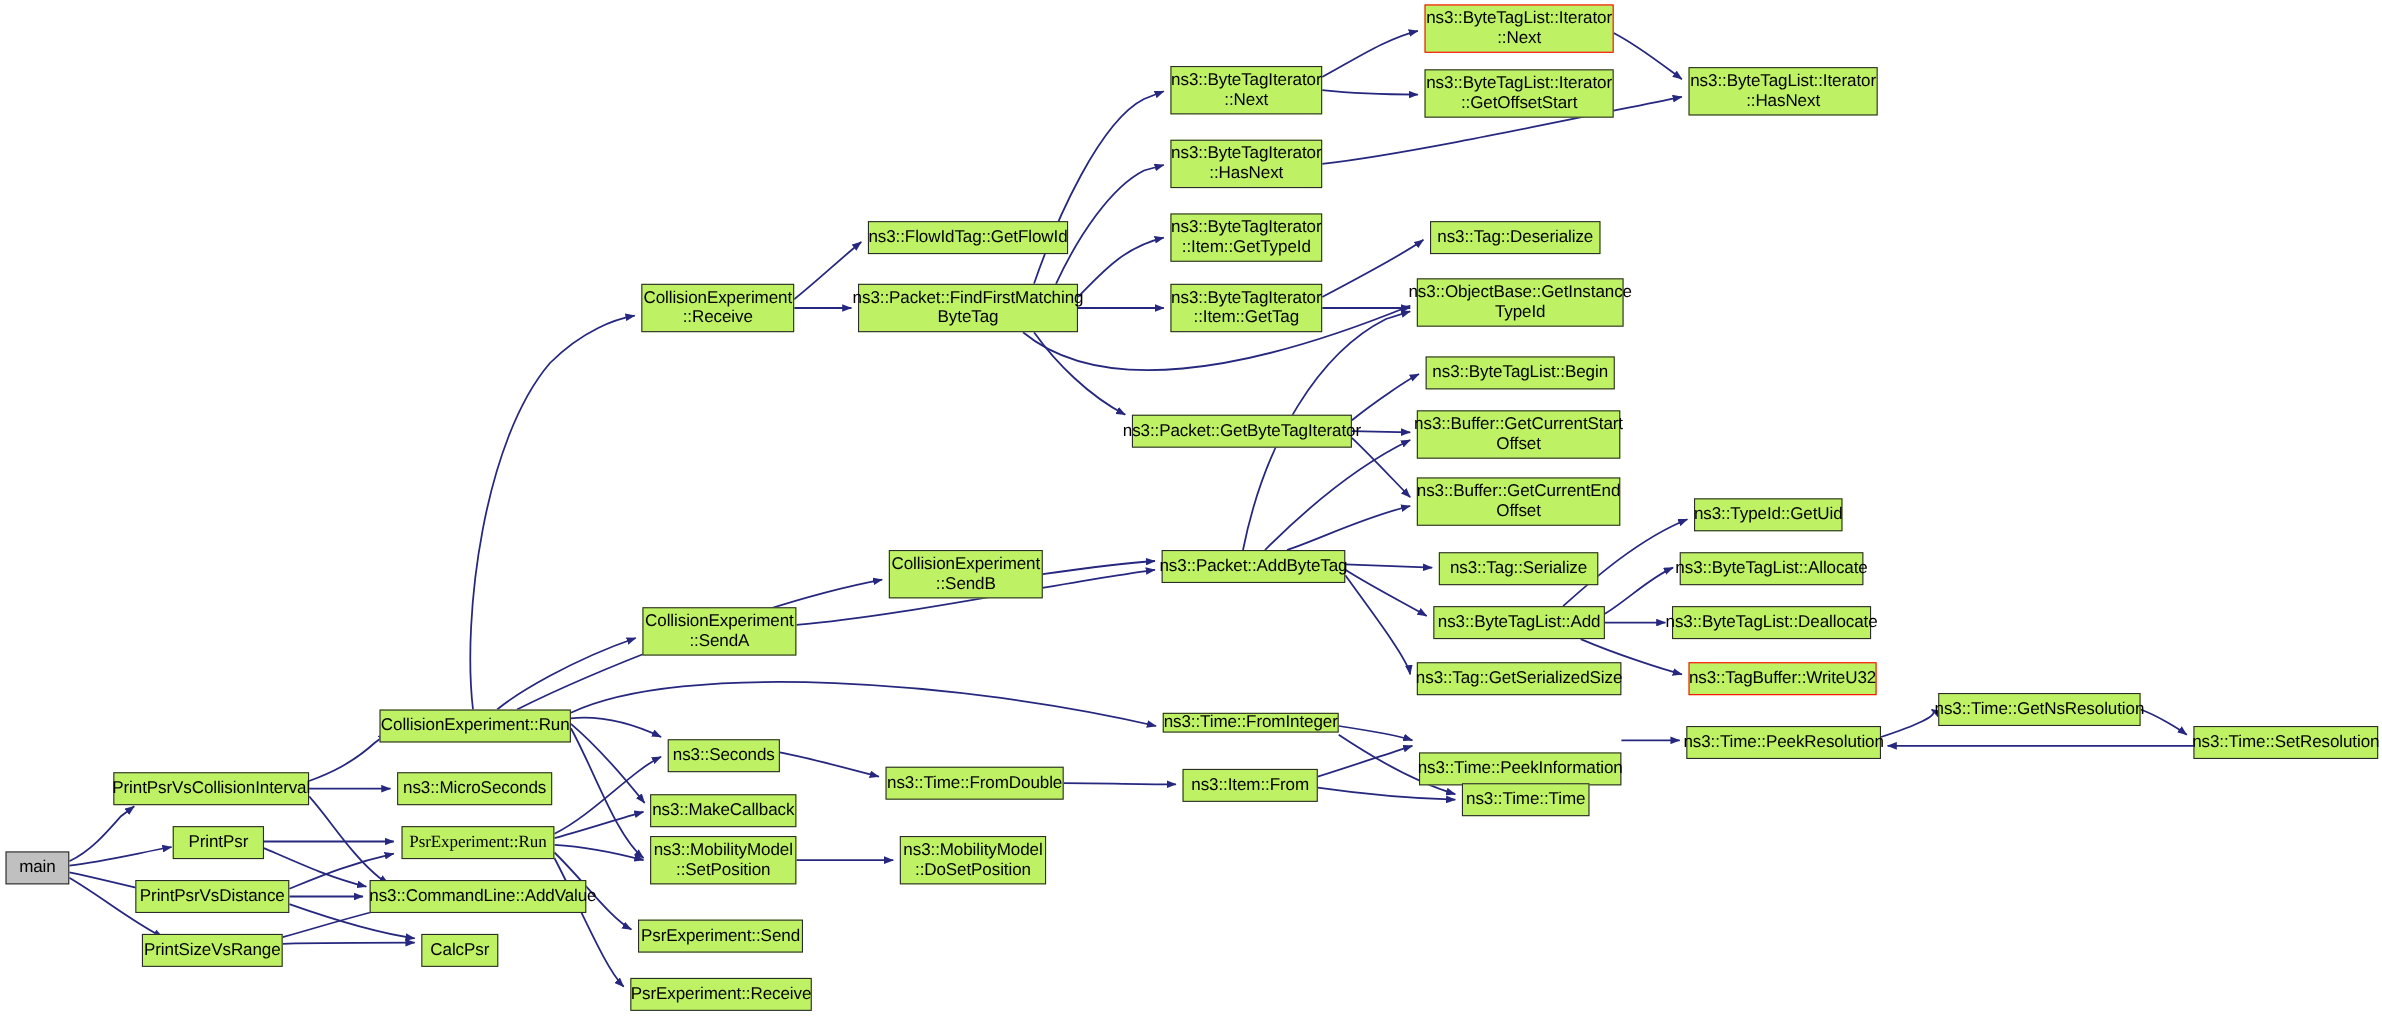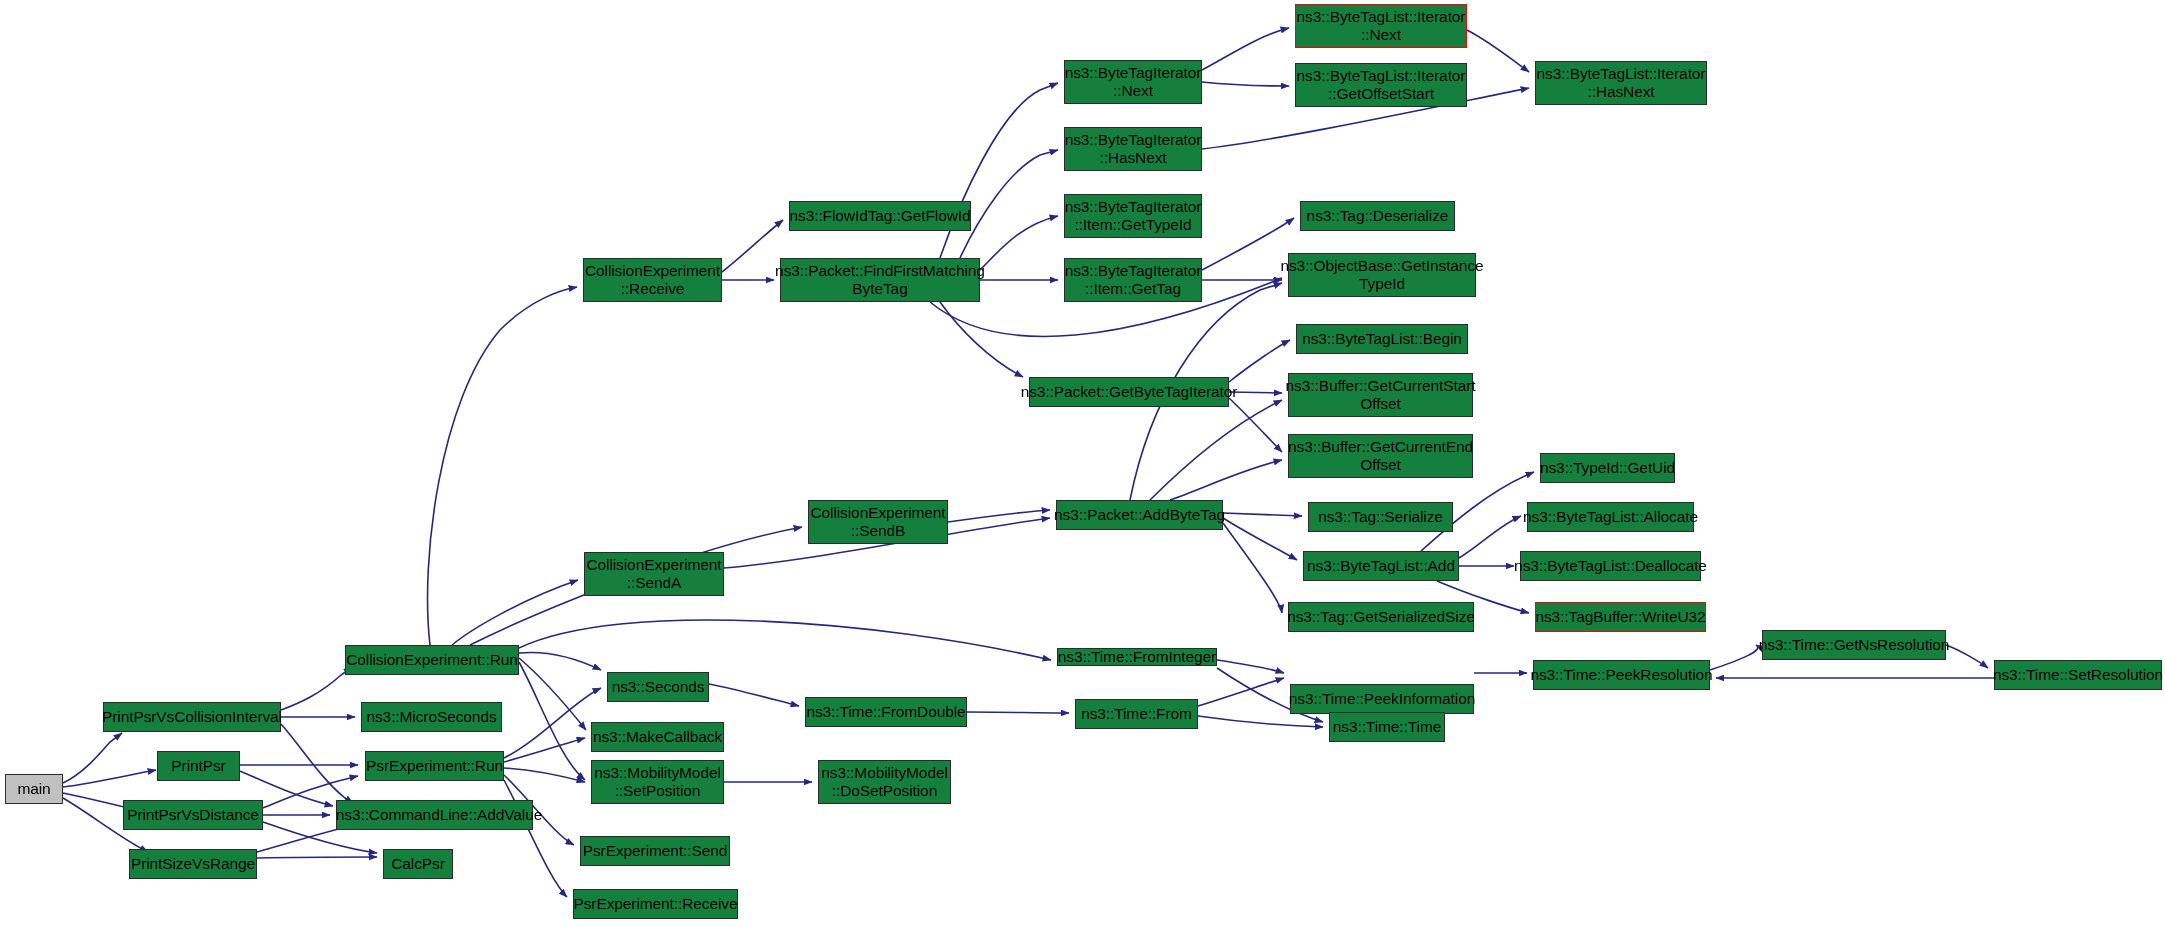--- a/index.html
+++ b/index.html
@@ -23,21 +23,21 @@
     left: 0;
     top: 0;
     width: 2165px;
     height: 927px;
     pointer-events: none;
   }
   .node {
     position: absolute;
     box-sizing: border-box;
     border: 1.5px solid #2b2b2b;
-    background: #15803d;
+    background: #bef264;
     color: #000000;
     display: flex;
     align-items: center;
     justify-content: center;
     text-align: center;
     font-size: 15.5px;
     line-height: 1.15;
     letter-spacing: -0.1px;
     white-space: pre-line;
     padding: 0 3px;
@@ -132,21 +132,21 @@
   <div id="node-layer">
       <div class="node current" style="left: 5px; top: 774px; width: 58px; height: 30px;">main</div>
       <div class="node" style="left: 103px; top: 702px; width: 178px; height: 30px;">PrintPsrVsCollisionInterval</div>
       <div class="node" style="left: 157px; top: 751px; width: 83px; height: 30px;">PrintPsr</div>
       <div class="node" style="left: 123px; top: 800px; width: 140px; height: 30px;">PrintPsrVsDistance</div>
       <div class="node" style="left: 129px; top: 849px; width: 128px; height: 30px;">PrintSizeVsRange</div>
       <div class="node" style="left: 383px; top: 849px; width: 70px; height: 30px;">CalcPsr</div>
       <div class="node" style="left: 336px; top: 800px; width: 197px; height: 30px; padding-left: 12px;">ns3::CommandLine::AddValue</div>
       <div class="node" style="left: 345px; top: 645px; width: 174px; height: 30px;">CollisionExperiment::Run</div>
       <div class="node" style="left: 361px; top: 702px; width: 141px; height: 30px;">ns3::MicroSeconds</div>
-      <div class="node" style="left: 365px; top: 751px; width: 139px; height: 30px;">PsrExperiment::Run</div>
+      <div class="node" style="left: 365px; top: 751px; width: 139px; height: 30px; font-family: Liberation Serif, serif;">PsrExperiment::Run</div>
       <div class="node" style="left: 607px; top: 672px; width: 102px; height: 30px;">ns3::Seconds</div>
       <div class="node" style="left: 591px; top: 722px; width: 133px; height: 30px;">ns3::MakeCallback</div>
       <div class="node" style="left: 591px; top: 760px; width: 133px; height: 44px;">ns3::MobilityModel
 ::SetPosition</div>
       <div class="node" style="left: 580px; top: 836px; width: 150px; height: 30px;">PsrExperiment::Send</div>
       <div class="node" style="left: 573px; top: 889px; width: 165px; height: 30px;">PsrExperiment::Receive</div>
       <div class="node" style="left: 805px; top: 697px; width: 162px; height: 30px;">ns3::Time::FromDouble</div>
       <div class="node" style="left: 818px; top: 760px; width: 133px; height: 44px;">ns3::MobilityModel
 ::DoSetPosition</div>
       <div class="node" style="left: 584px; top: 552px; width: 140px; height: 44px;">CollisionExperiment
@@ -183,20 +183,20 @@
       <div class="node" style="left: 1288px; top: 434px; width: 185px; height: 44px;">ns3::Buffer::GetCurrentEnd
 Offset</div>
       <div class="node" style="left: 1308px; top: 502px; width: 145px; height: 30px;">ns3::Tag::Serialize</div>
       <div class="node" style="left: 1303px; top: 551px; width: 156px; height: 30px;">ns3::ByteTagList::Add</div>
       <div class="node" style="left: 1288px; top: 602px; width: 186px; height: 30px;">ns3::Tag::GetSerializedSize</div>
       <div class="node" style="left: 1540px; top: 453px; width: 135px; height: 30px;">ns3::TypeId::GetUid</div>
       <div class="node" style="left: 1527px; top: 502px; width: 167px; height: 30px;">ns3::ByteTagList::Allocate</div>
       <div class="node" style="left: 1520px; top: 551px; width: 181px; height: 30px;">ns3::ByteTagList::Deallocate</div>
       <div class="node highlight" style="left: 1535px; top: 602px; width: 171px; height: 30px;">ns3::TagBuffer::WriteU32</div>
       <div class="node" style="left: 1057px; top: 648px; width: 160px; height: 18px;">ns3::Time::FromInteger</div>
-      <div class="node" style="left: 1075px; top: 699px; width: 123px; height: 30px;">ns3::Time::From</div>
+      <div class="node" style="left: 1075px; top: 699px; width: 123px; height: 30px;">ns3::Item::From</div>
       <div class="node" style="left: 1290px; top: 684px; width: 184px; height: 30px;">ns3::Time::PeekInformation</div>
       <div class="node" style="left: 1329px; top: 712px; width: 116px; height: 30px;">ns3::Time::Time</div>
       <div class="node" style="left: 1533px; top: 660px; width: 177px; height: 30px;">ns3::Time::PeekResolution</div>
       <div class="node" style="left: 1762px; top: 630px; width: 184px; height: 30px;">ns3::Time::GetNsResolution</div>
       <div class="node" style="left: 1994px; top: 660px; width: 168px; height: 30px;">ns3::Time::SetResolution</div>
     </div>
 </div>
 
 </body></html>

